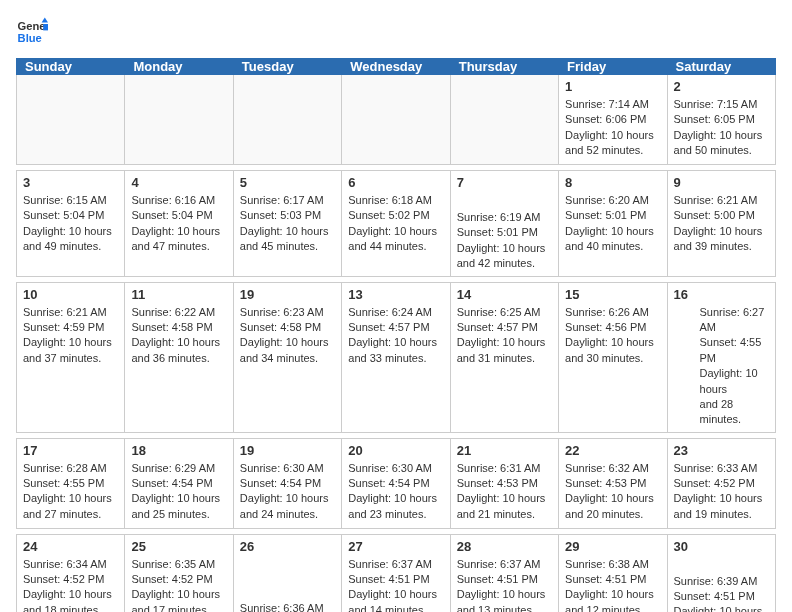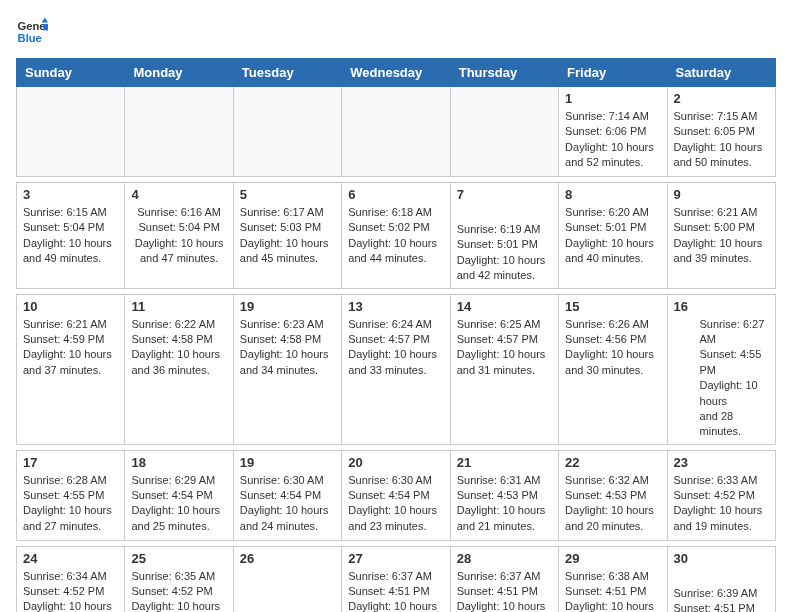--- a/index.html
+++ b/index.html
@@ -39,21 +39,21 @@
     }
     .calendar-table {
       width: 100%;
       border-collapse: collapse;
       font-size: 11px;
     }
     .calendar-table th {
       background-color: #2b6cb0;
       color: #fff;
       text-align: left;
-      padding: 6px 8px;
+      padding: 0 8px;
       font-size: 13px;
       font-weight: bold;
       border: 1px solid #2b6cb0;
     }
     .calendar-table td {
       border: 1px solid #ccc;
       vertical-align: top;
       padding: 4px 6px;
       height: 90px;
       width: calc(100% / 7);
@@ -142,21 +142,21 @@
       <tr>
         <td>
           <div class="day-number">3</div>
           <div class="day-info" style="white-space: pre-line;">Sunrise: 6:15 AM
 Sunset: 5:04 PM
 Daylight: 10 hours
 and 49 minutes.</div>
         </td>
         <td>
           <div class="day-number">4</div>
-          <div class="day-info" style="white-space: pre-line; text-align: center;">Sunrise: 6:16 AM
+          <div class="day-info" style="white-space: pre-line;">Sunrise: 6:16 AM
 Sunset: 5:04 PM
 Daylight: 10 hours
 and 47 minutes.</div>
         </td>
         <td>
           <div class="day-number">5</div>
           <div class="day-info" style="white-space: pre-line;">Sunrise: 6:17 AM
 Sunset: 5:03 PM
 Daylight: 10 hours
 and 45 minutes.</div>

